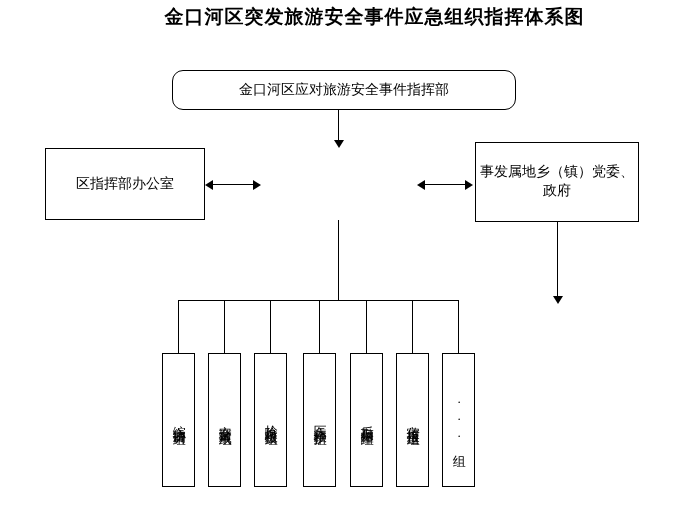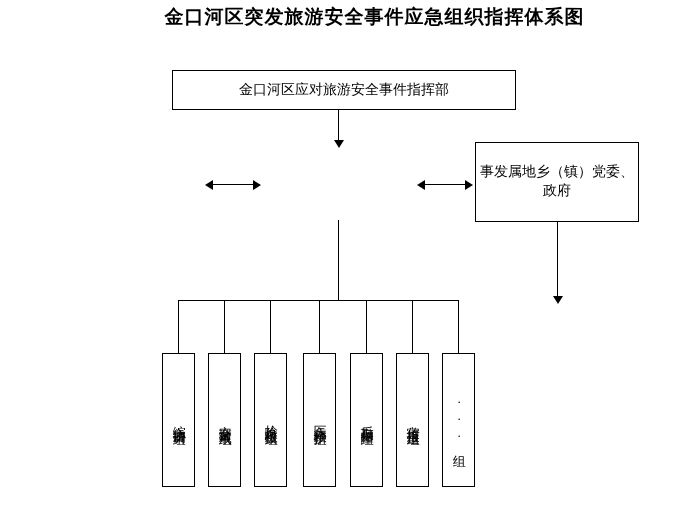--- a/index.html
+++ b/index.html
@@ -78,25 +78,26 @@
     border-left: 8px solid #000;
   }
 </style>
 </head>
 <body>
 
 <div id="page">
 
   <div class="title">金口河区突发旅游安全事件应急组织指挥体系图</div>
 
-  <div class="box" style="left:172px; top:70px; width:344px; height:40px;">金口河区应对旅游安全事件指挥部</div>
+  <div class="box" style="left:172px; top:70px; width:344px; height:40px;border-radius:11px;">金口河区应对旅游安全事件指挥部</div>
 
   <div class="line vline" style="left:338px; top:110px; height:32px;"></div>
   <div class="arrow arrow-down" style="left:334px; top:140px;"></div>
 
+  <div class="box" style="left:45px; top:148px; width:160px; height:72px;">区指挥部办公室</div>
 
 
   <div class="box" style="left:475px; top:142px; width:164px; height:80px;">事发属地乡（镇）党委、政府</div>
 
   <div class="line hline" style="left:211px; top:184px; width:44px;"></div>
   <div class="arrow arrow-left" style="left:205px; top:180px;"></div>
   <div class="arrow arrow-right" style="left:253px; top:180px;"></div>
 
   <div class="line hline" style="left:423px; top:184px; width:44px;"></div>
   <div class="arrow arrow-left" style="left:417px; top:180px;"></div>

